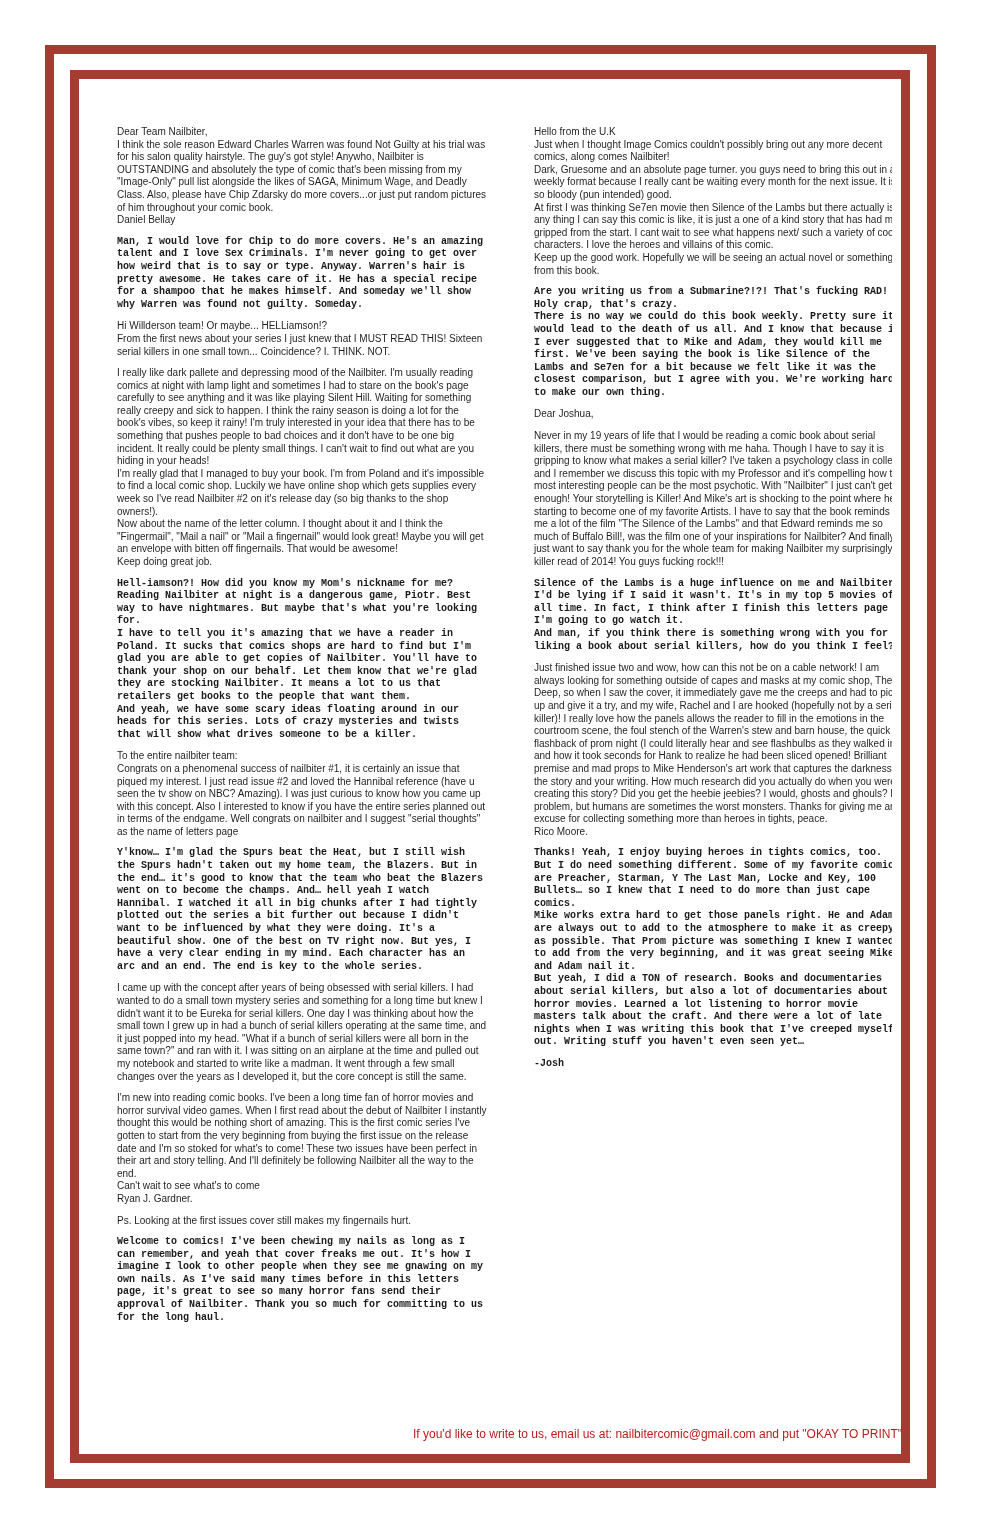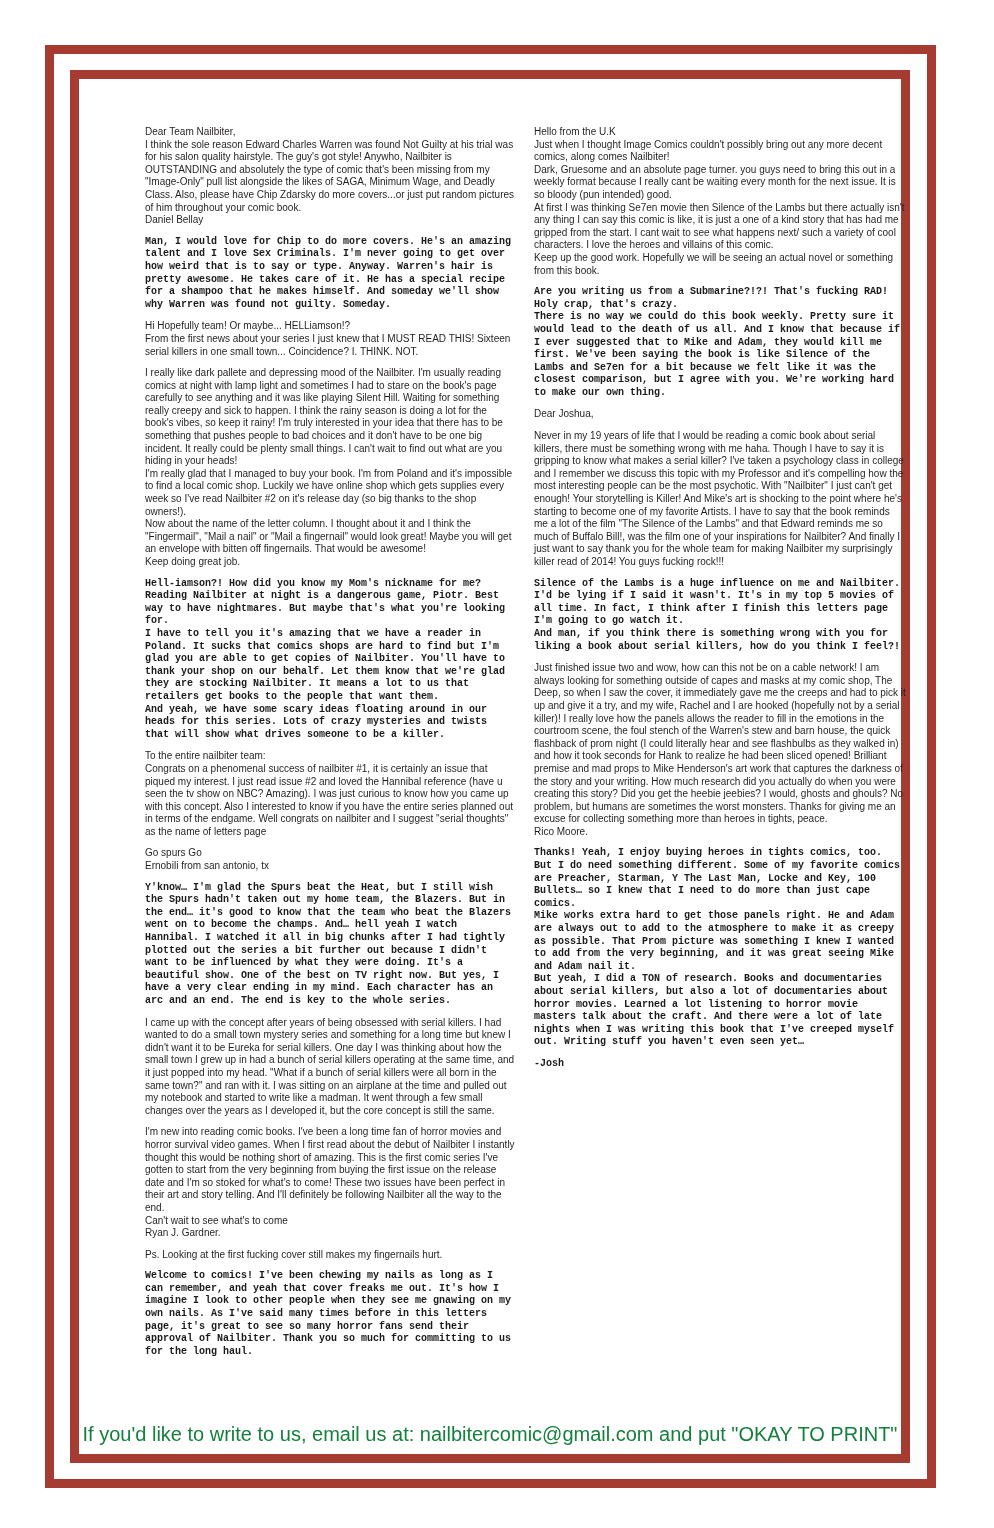--- a/index.html
+++ b/index.html
@@ -11,69 +11,67 @@
   .outer-frame{
     position:absolute;left:45px;top:45px;width:891px;height:1443px;
     border:9px solid #a63b32;box-sizing:border-box;
   }
   .inner-frame{
     position:absolute;left:70px;top:70px;width:840px;height:1393px;
     border:9px solid #a63b32;box-sizing:border-box;
   }
   .content{
     position:absolute;left:117px;top:126px;width:775px;height:1292px;
-    overflow:hidden;display:flex;gap:17px;margin-left:28px;
+    overflow:hidden;display:flex;gap:45px;
   }
   .col{flex:0 0 372px;width:372px;}
   .para{
     font-size:10px;line-height:12.6px;margin:0 0 9px 0;
     white-space:pre-line;letter-spacing:0;
   }
   .para.bold{font-weight:bold;color:#1c1a1b;font-family:Liberation Mono, monospace;}
   .para.pinup{
     font-size:15px;line-height:17.5px;font-weight:bold;margin-top:14px;color:#141213;
   }
   .footer{
-    position:absolute;left:78px;top:1424px;width:824px;text-align:center;
-    font-size:20px;line-height:20px;color:#15803d;
+    position:absolute;left:78px;top:1424px;width:824px;text-align:right;
+    font-size:12px;line-height:20px;color:#b91c1c;
   }
 </style>
 </head>
 <body>
 
 <div class="page-root">
   <div class="outer-frame"></div>
   <div class="inner-frame"></div>
 
   <div class="content">
     <div class="col">
       <p class="para">Dear Team Nailbiter,
 I think the sole reason Edward Charles Warren was found Not Guilty at his trial was for his salon quality hairstyle. The guy's got style! Anywho, Nailbiter is OUTSTANDING and absolutely the type of comic that's been missing from my "Image-Only" pull list alongside the likes of SAGA, Minimum Wage, and Deadly Class. Also, please have Chip Zdarsky do more covers...or just put random pictures of him throughout your comic book.
 Daniel Bellay</p>
       <p class="para bold">Man, I would love for Chip to do more covers. He's an amazing talent and I love Sex Criminals. I'm never going to get over how weird that is to say or type. Anyway. Warren's hair is pretty awesome. He takes care of it. He has a special recipe for a shampoo that he makes himself. And someday we'll show why Warren was found not guilty. Someday.</p>
-      <p class="para">Hi Hopefully team! Or maybe... HELLiamson!?
+      <p class="para">Hi Willderson team! Or maybe... HELLiamson!?
 From the first news about your series I just knew that I MUST READ THIS! Sixteen serial killers in one small town... Coincidence? I. THINK. NOT.</p>
       <p class="para">I really like dark pallete and depressing mood of the Nailbiter. I'm usually reading comics at night with lamp light and sometimes I had to stare on the book's page carefully to see anything and it was like playing Silent Hill. Waiting for something really creepy and sick to happen. I think the rainy season is doing a lot for the book's vibes, so keep it rainy! I'm truly interested in your idea that there has to be something that pushes people to bad choices and it don't have to be one big incident. It really could be plenty small things. I can't wait to find out what are you hiding in your heads!
 I'm really glad that I managed to buy your book. I'm from Poland and it's impossible to find a local comic shop. Luckily we have online shop which gets supplies every week so I've read Nailbiter #2 on it's release day (so big thanks to the shop owners!).
 Now about the name of the letter column. I thought about it and I think the "Fingermail", "Mail a nail" or "Mail a fingernail" would look great! Maybe you will get an envelope with bitten off fingernails. That would be awesome!
 Keep doing great job.</p>
       <p class="para bold">Hell-iamson?! How did you know my Mom's nickname for me?
 Reading Nailbiter at night is a dangerous game, Piotr. Best way to have nightmares. But maybe that's what you're looking for.
 I have to tell you it's amazing that we have a reader in Poland. It sucks that comics shops are hard to find but I'm glad you are able to get copies of Nailbiter. You'll have to thank your shop on our behalf. Let them know that we're glad they are stocking Nailbiter. It means a lot to us that retailers get books to the people that want them.
 And yeah, we have some scary ideas floating around in our heads for this series. Lots of crazy mysteries and twists that will show what drives someone to be a killer.</p>
       <p class="para">To the entire nailbiter team:
 Congrats on a phenomenal success of nailbiter #1, it is certainly an issue that piqued my interest.  I just read issue #2 and loved the Hannibal reference (have u seen the tv show on NBC? Amazing).  I was just curious to know how you came up with this concept.  Also I interested to know if you have the entire series planned out in terms of the endgame. Well congrats on nailbiter and I suggest "serial thoughts" as the name of letters page</p>
-      <p class="para">Go spurs Go
-Ernobili from san antonio, tx</p>
       <p class="para bold">Y'know… I'm glad the Spurs beat the Heat, but I still wish the Spurs hadn't taken out my home team, the Blazers. But in the end… it's good to know that the team who beat the Blazers went on to become the champs. And… hell yeah I watch Hannibal. I watched it all in big chunks after I had tightly plotted out the series a bit further out because I didn't want to be influenced by what they were doing. It's a beautiful show. One of the best on TV right now. But yes, I have a very clear ending in my mind. Each character has an arc and an end. The end is key to the whole series.</p>
       <p class="para">I came up with the concept after years of being obsessed with serial killers. I had wanted to do a small town mystery series and something for a long time but knew I didn't want it to be Eureka for serial killers. One day I was thinking about how the small town I grew up in had a bunch of serial killers operating at the same time, and it just popped into my head. "What if a bunch of serial killers were all born in the same town?" and ran with it. I was sitting on an airplane at the time and pulled out my notebook and started to write like a madman. It went through a few small changes over the years as I developed it, but the core concept is still the same.</p>
       <p class="para">I'm new into reading comic books. I've been a long time fan of horror movies and horror survival video games. When I first read about the debut of Nailbiter I instantly thought this would be nothing short of amazing. This is the first comic series I've gotten to start from the very beginning from buying the first issue on the release date and I'm so stoked for what's to come! These two issues have been perfect in their art and story telling. And I'll definitely be following Nailbiter all the way to the end.
 Can't wait to see what's to come
 Ryan J. Gardner.</p>
-      <p class="para">Ps. Looking at the first fucking cover still makes my fingernails hurt.</p>
+      <p class="para">Ps. Looking at the first issues cover still makes my fingernails hurt.</p>
       <p class="para bold">Welcome to comics! I've been chewing my nails as long as I can remember, and yeah that cover freaks me out. It's how I imagine I look to other people when they see me gnawing on my own nails. As I've said many times before in this letters page, it's great to see so many horror fans send their approval of Nailbiter. Thank you so much for committing to us for the long haul.</p>
     </div>
 
     <div class="col">
       <p class="para">Hello from the U.K
 Just when I thought Image Comics couldn't possibly bring out any more decent comics, along comes Nailbiter!
 Dark, Gruesome and an absolute page turner. you guys need to bring this out in a weekly format because I really cant be waiting every month for the next issue. It is so bloody (pun intended) good.
 At first I was thinking Se7en movie then Silence of the Lambs but there actually isn't any thing I can say this comic is like, it is just a one of a kind story that has had me gripped from the start. I cant wait to see what happens next/ such a variety of cool characters. I love the heroes and villains of this comic.
 Keep up the good work. Hopefully we will be seeing an actual novel or something from this book.</p>
       <p class="para bold">Are you writing us from a Submarine?!?! That's fucking RAD! Holy crap, that's crazy.

